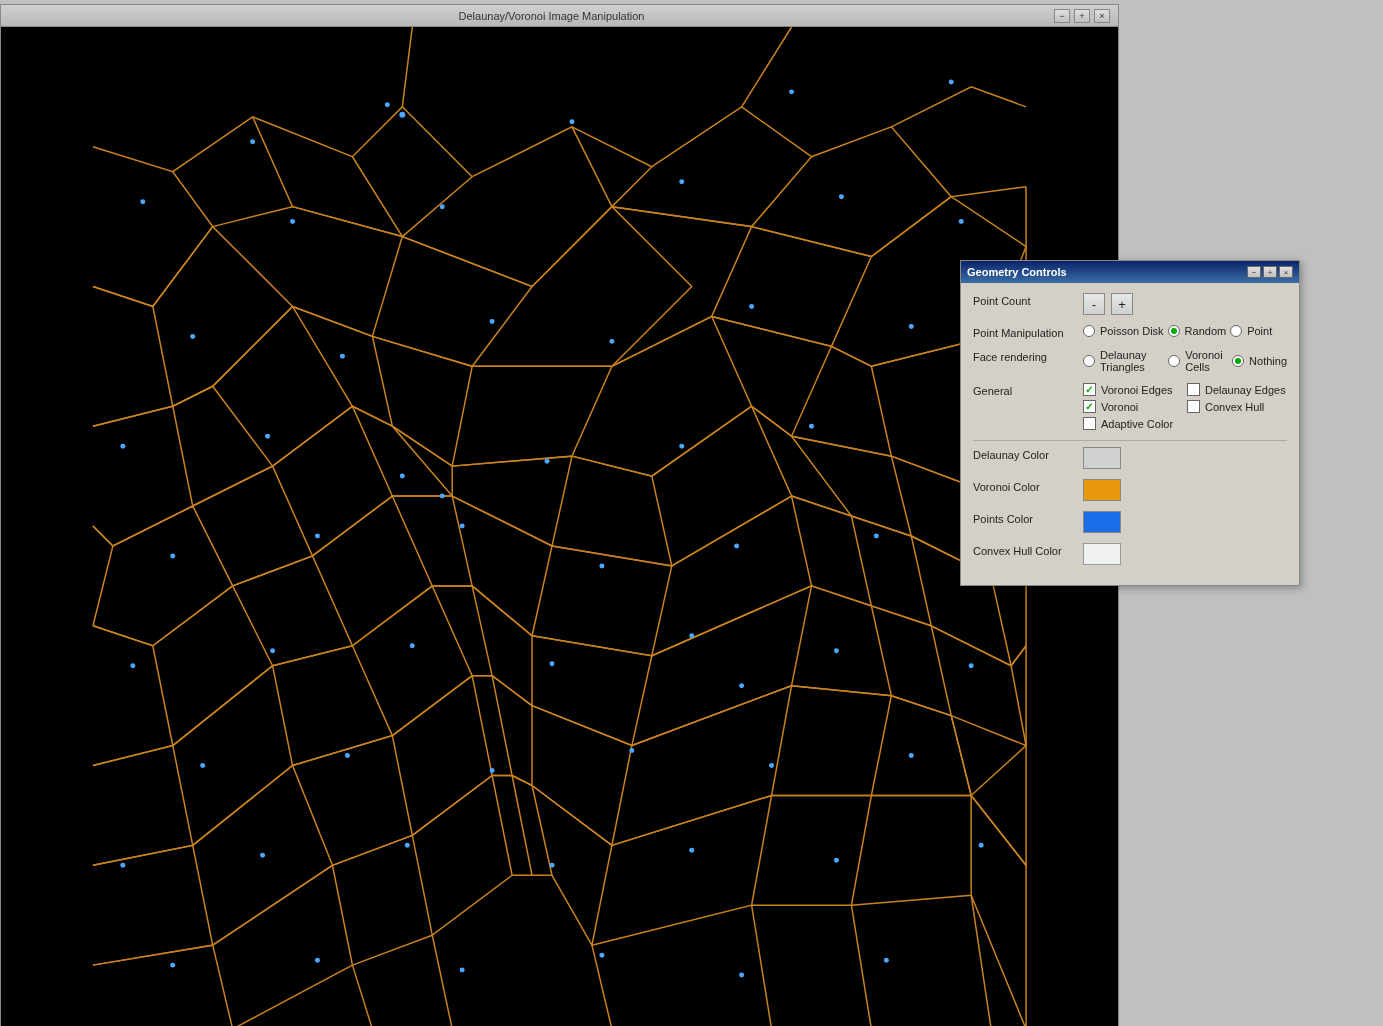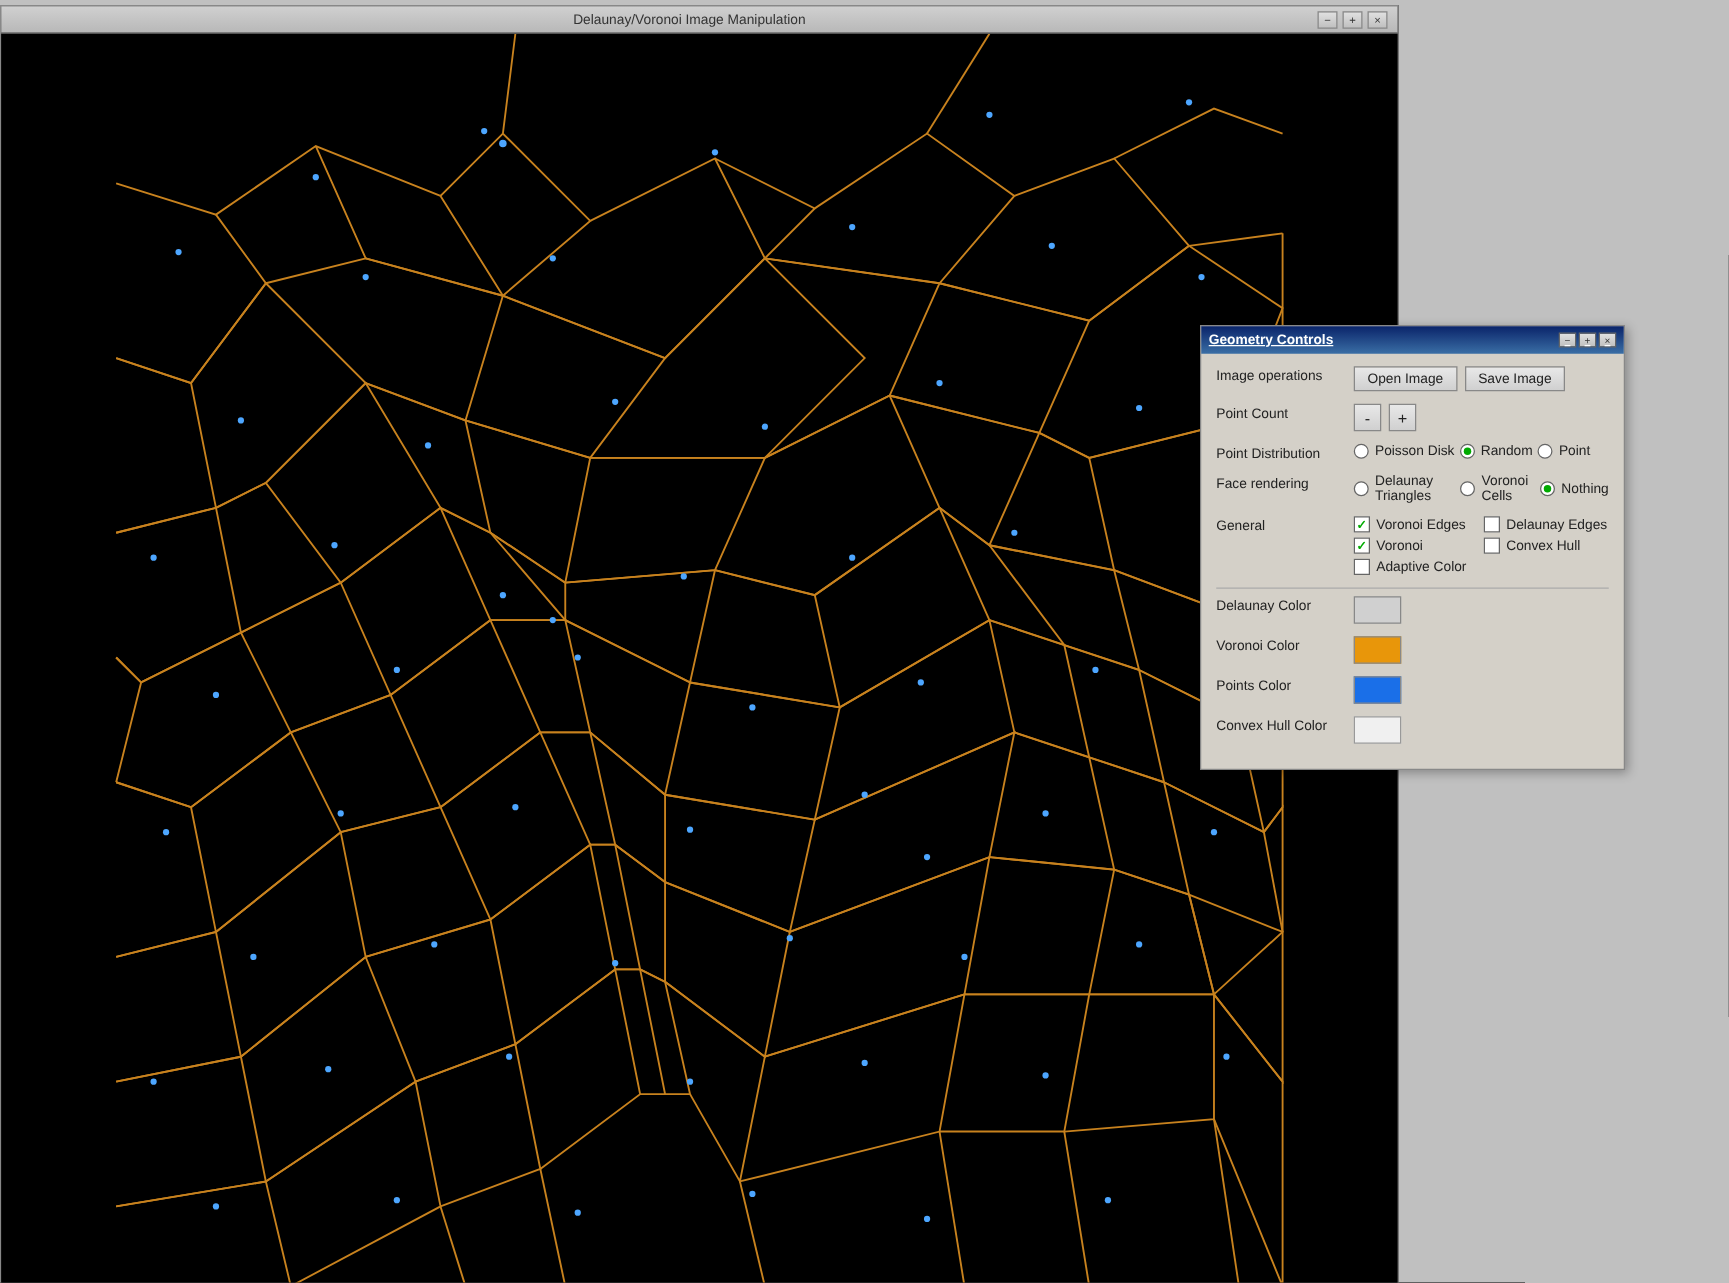--- a/index.html
+++ b/index.html
@@ -85,21 +85,20 @@
     }
 
     .controls-titlebar {
       background: linear-gradient(to bottom, #0a246a, #3a6ea5);
       height: 22px;
       display: flex;
       align-items: center;
       justify-content: space-between;
       padding: 0 6px;
       color: white;
-      text-decoration: underline;
     }
 
     .controls-titlebar-title {
       font-size: 11px;
       font-weight: bold;
       color: white;
     }
 
     .controls-titlebar-buttons {
       display: flex;
@@ -457,42 +456,33 @@
     <span class="controls-titlebar-title">Geometry Controls</span>
     <div class="controls-titlebar-buttons">
       <div class="controls-titlebar-btn">−</div>
       <div class="controls-titlebar-btn">+</div>
       <div class="controls-titlebar-btn">×</div>
     </div>
   </div>
 
   <div class="controls-body">
 
-    <div class="control-row">
-      <span class="control-label">Image operations</span>
-      <div class="control-content">
-        <div class="control-content-row">
-          <button class="win-button">Open Image</button>
-          <button class="win-button">Save Image</button>
-        </div>
-      </div>
-    </div>
 
     <div class="control-row">
       <span class="control-label">Point Count</span>
       <div class="control-content">
         <div class="control-content-row">
           <button class="count-btn">-</button>
           <button class="count-btn">+</button>
         </div>
       </div>
     </div>
 
     <div class="control-row">
-      <span class="control-label">Point Distribution</span>
+      <span class="control-label">Point Manipulation</span>
       <div class="control-content radio-group">
         <div class="radio-item">
           <div class="radio-outer">
           </div>
           <span class="radio-label">Poisson Disk</span>
         </div>
         <div class="radio-item">
           <div class="radio-outer">
             <div class="radio-inner"></div>
           </div>

